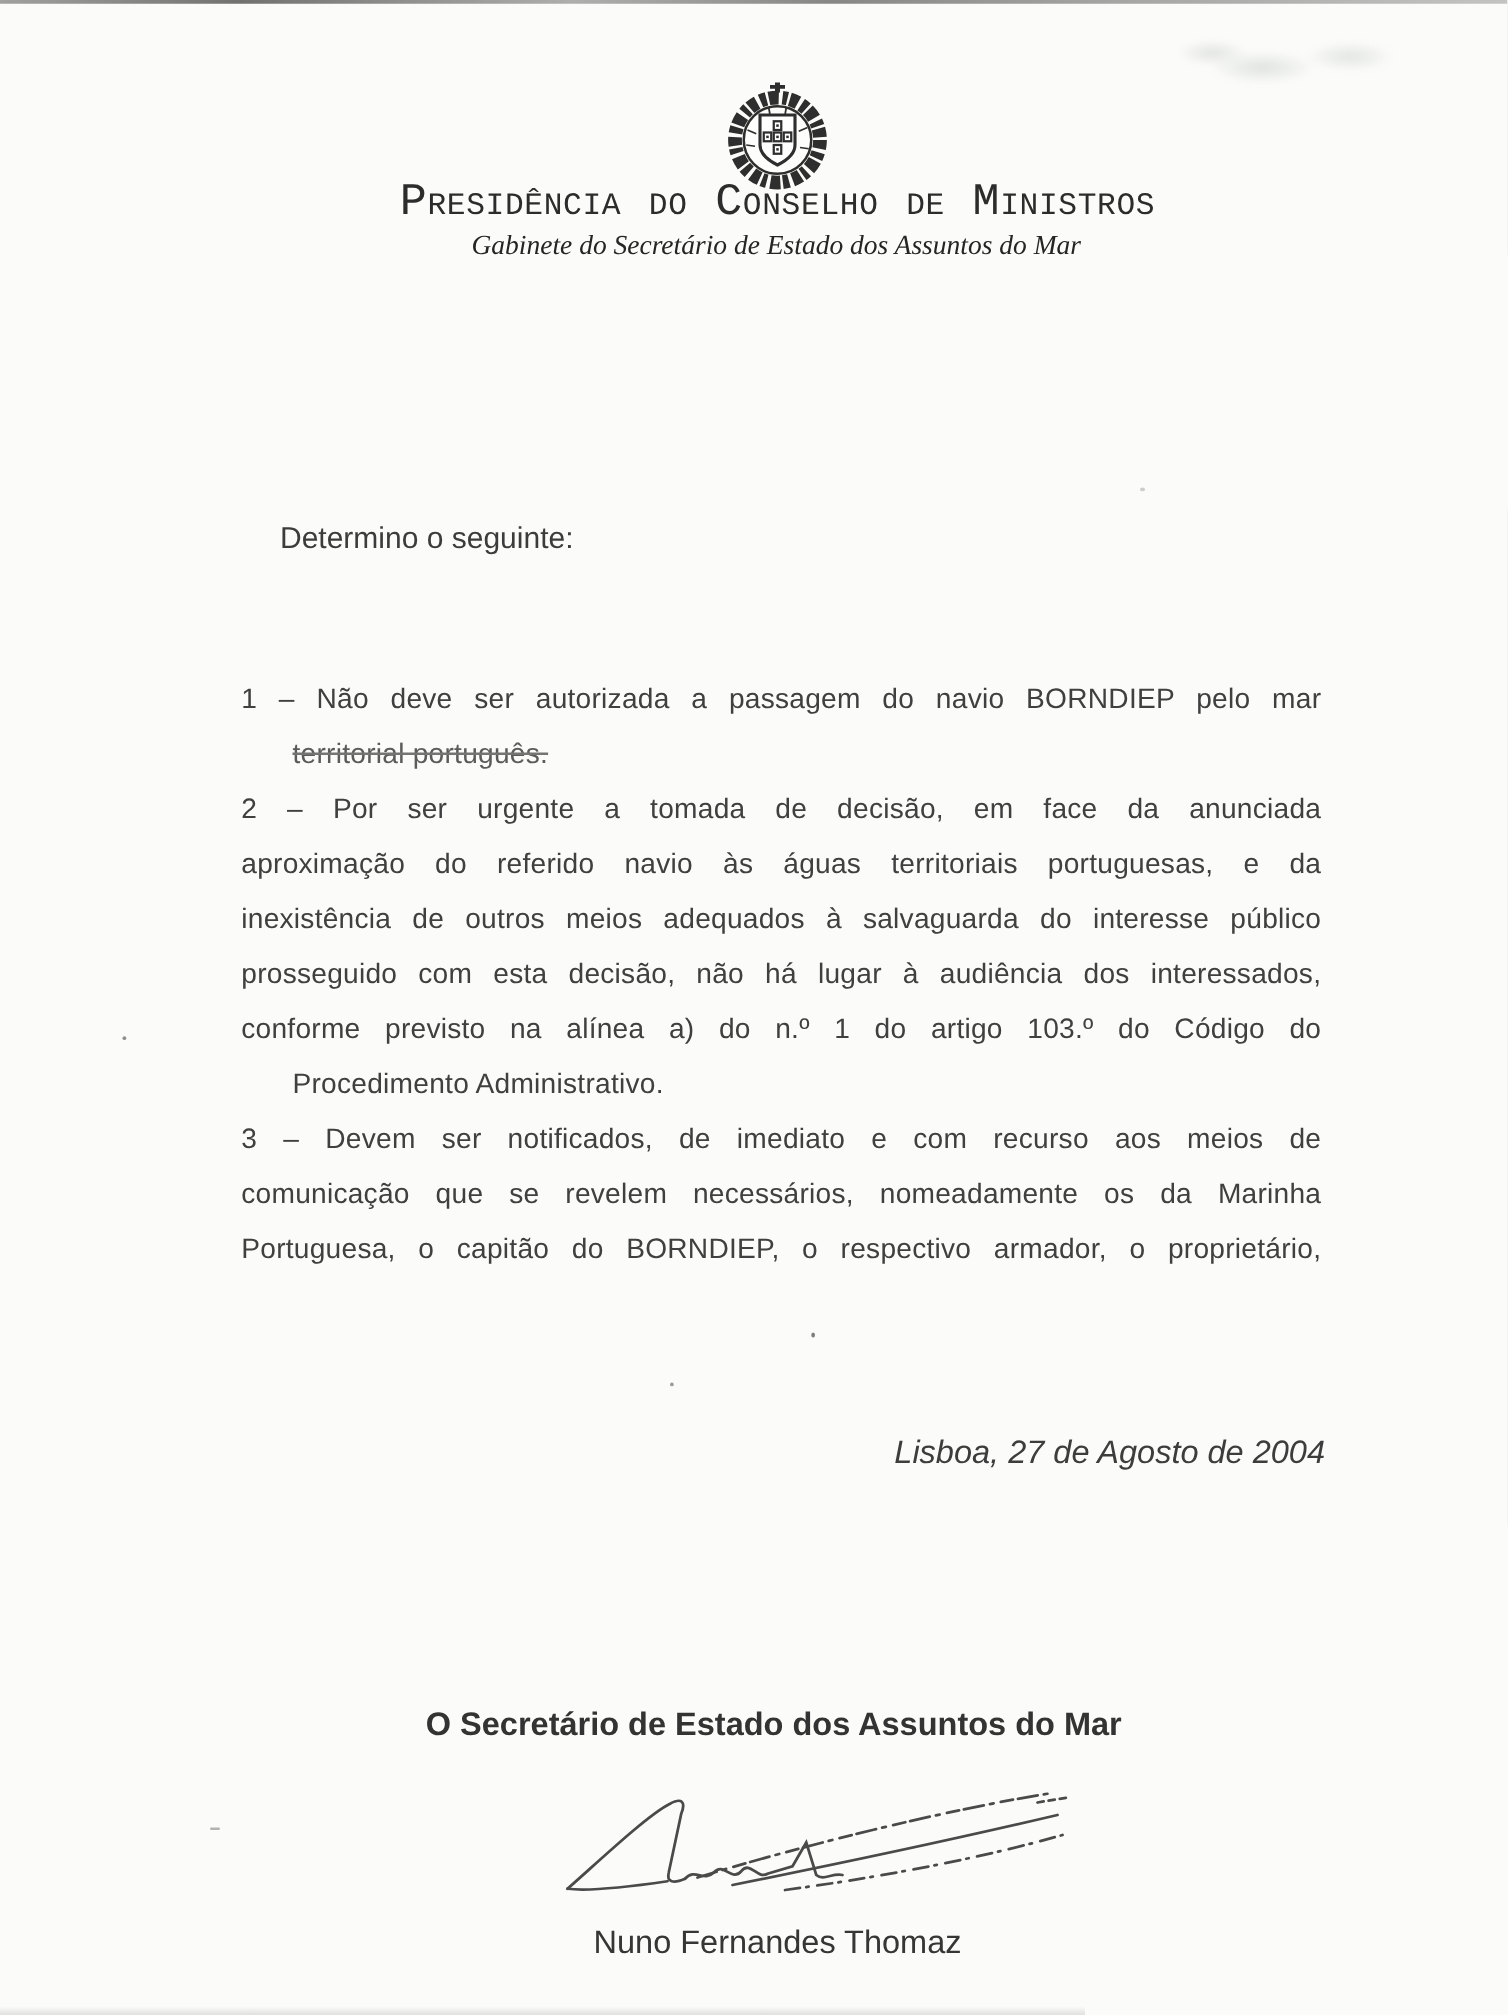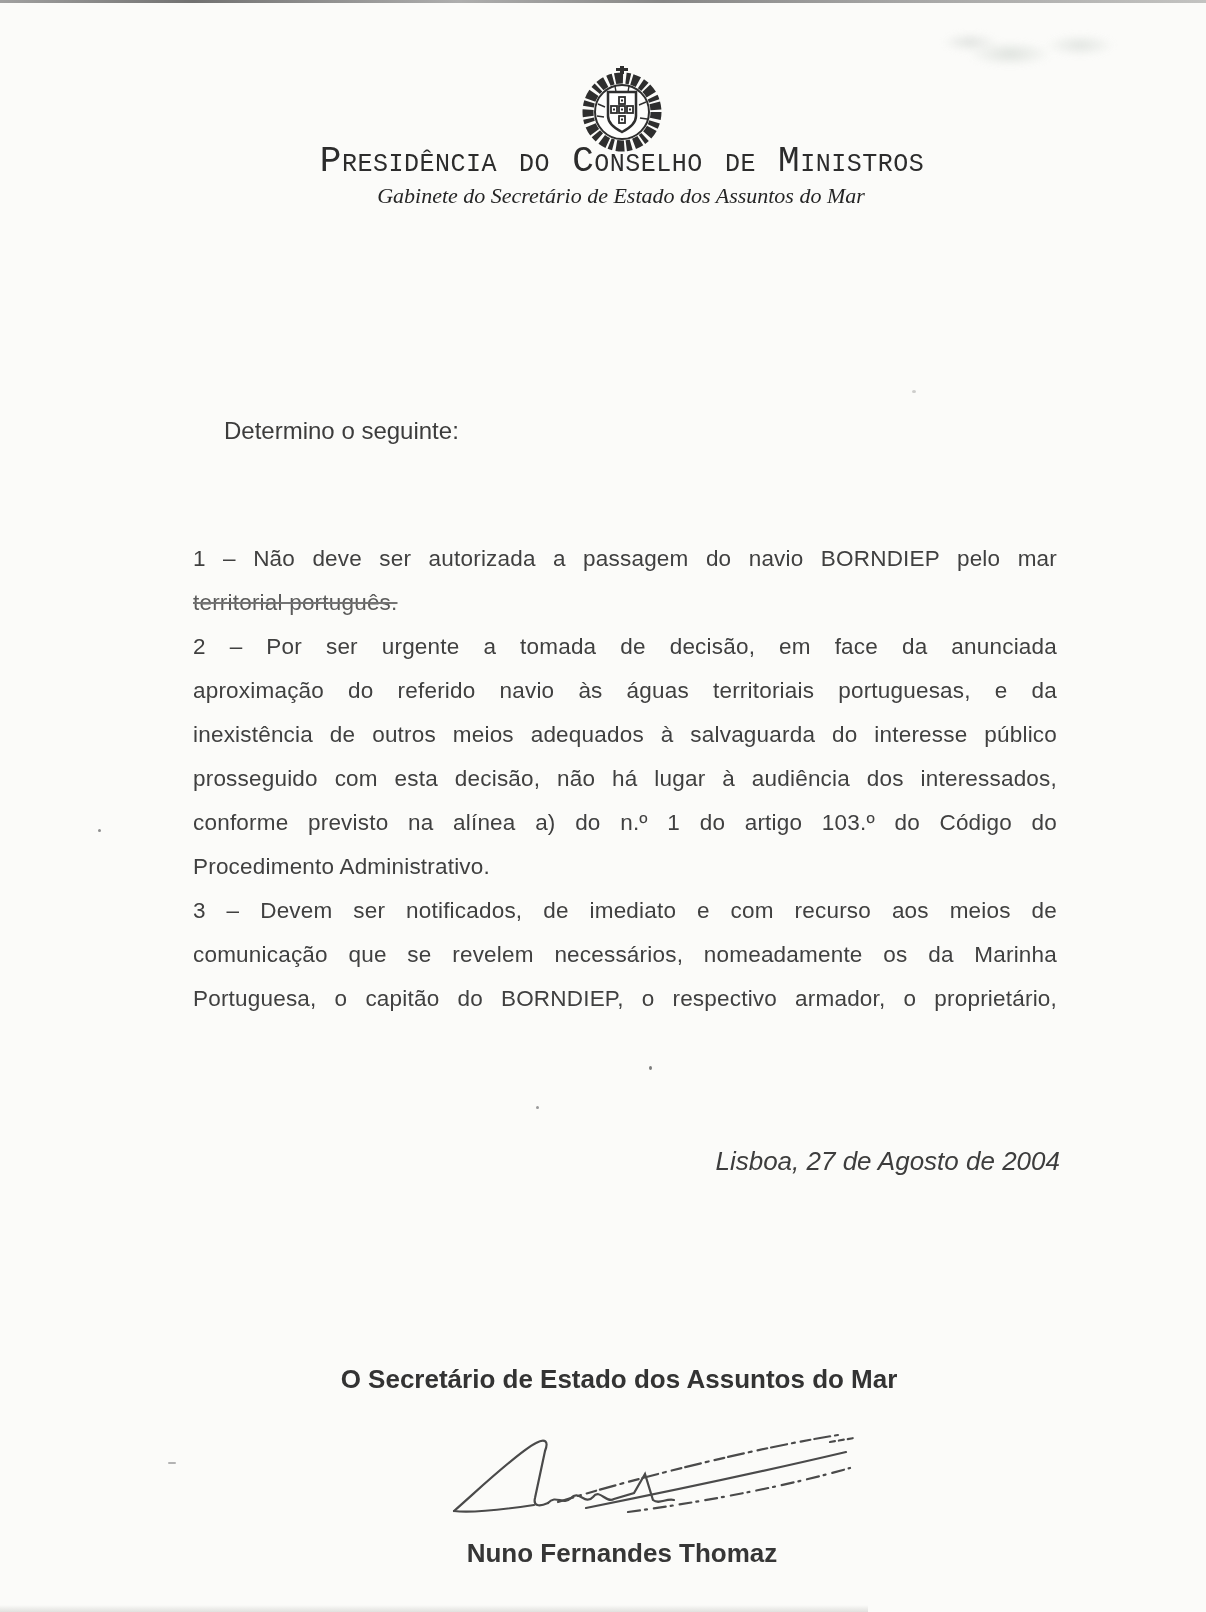--- a/index.html
+++ b/index.html
@@ -58,39 +58,39 @@
   .bodyblock{
     position:absolute;left:193px;top:537px;width:864px;
   }
   .line{
     height:44px;line-height:44px;
     font-size:22.5px;letter-spacing:.2px;
     white-space:nowrap;
     text-align:justify;text-align-last:justify;
     color:#404040;
   }
-  .line.noj{text-align-last:left;}
+  .line.noj{text-align-last:left;margin-left:41px;}
   .line.struck{
     text-decoration:line-through;
     text-decoration-thickness:2px;
     text-decoration-color:#5d5d5d;
     opacity:.85;
   }
   .dateline{
     position:absolute;top:1146px;right:146px;
     font-size:26px;color:#3d3d3d;white-space:nowrap;font-style:italic;
   }
   .signer-role{
     position:absolute;top:1364px;left:619px;transform:translateX(-50%);
     font-size:26px;font-weight:bold;color:#333;white-space:nowrap;
   }
   .signature{position:absolute;left:436px;top:1412px;}
   .signer-name{
     position:absolute;top:1538px;left:622px;transform:translateX(-50%);
-    font-size:26px;font-weight:bold;color:#363636;white-space:nowrap;text-align:right;
+    font-size:26px;font-weight:normal;color:#363636;white-space:nowrap;text-align:right;
   }
 </style>
 </head>
 <body>
 
 <div class="paper">
 
   <div class="edge-top"></div>
   <div class="smudge"></div>
   <div class="edge-bottom"></div>

